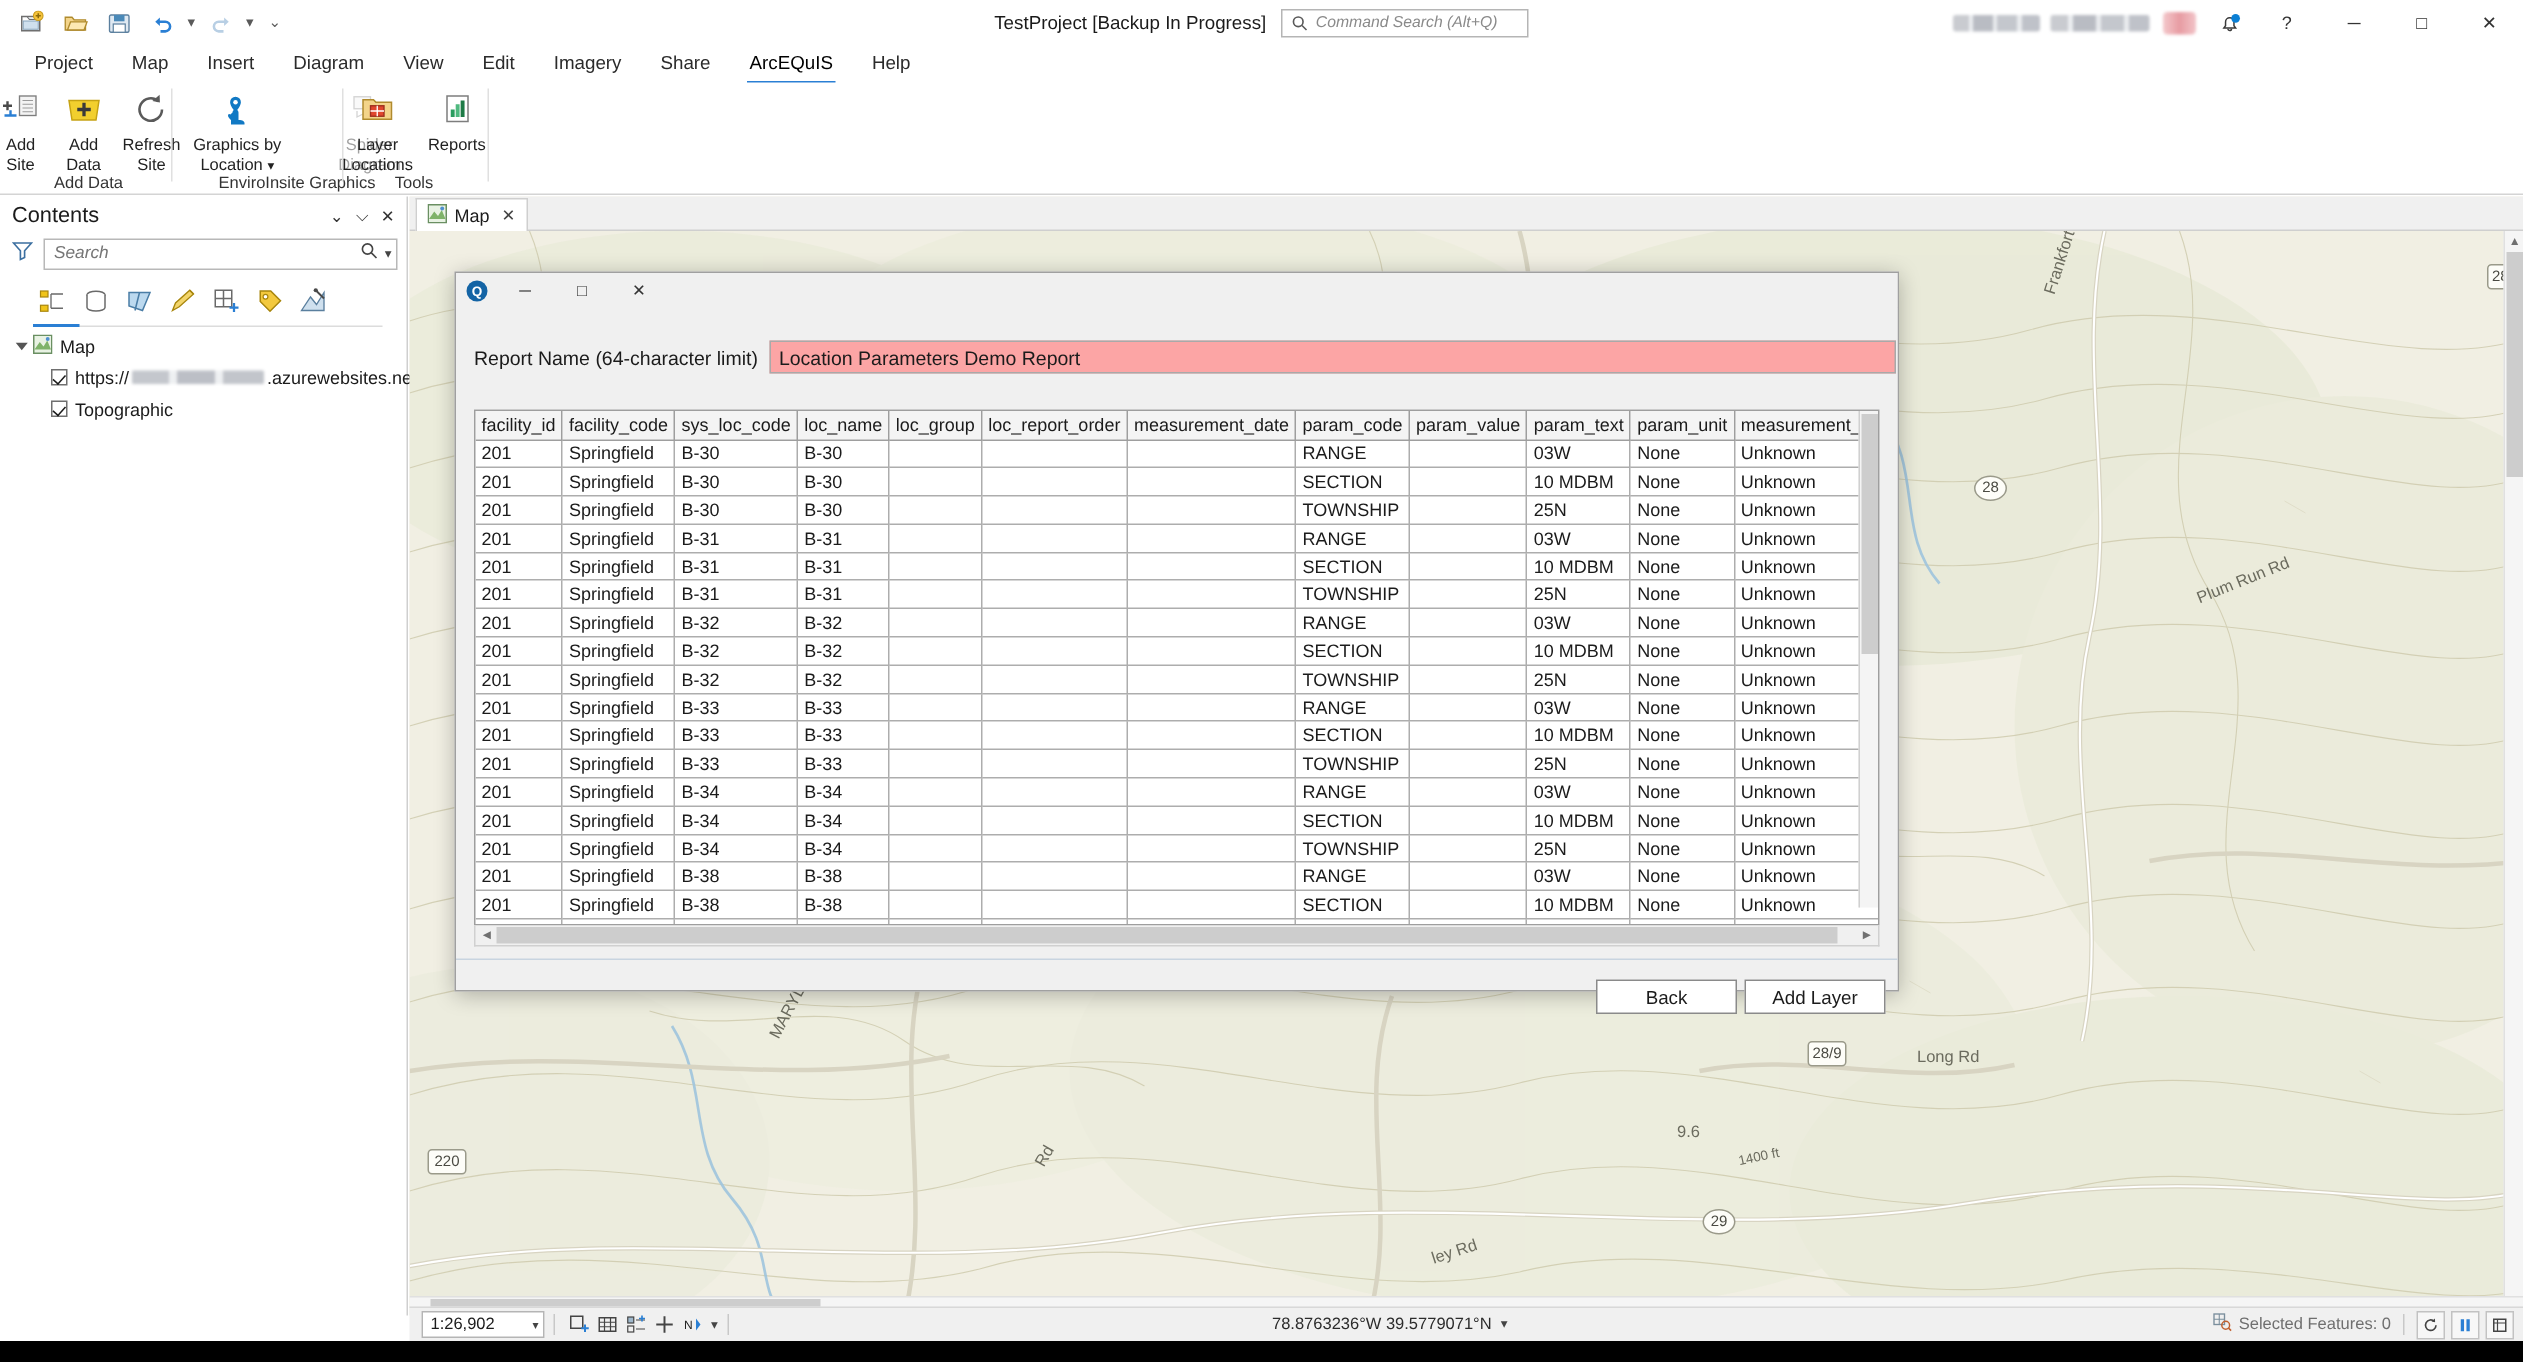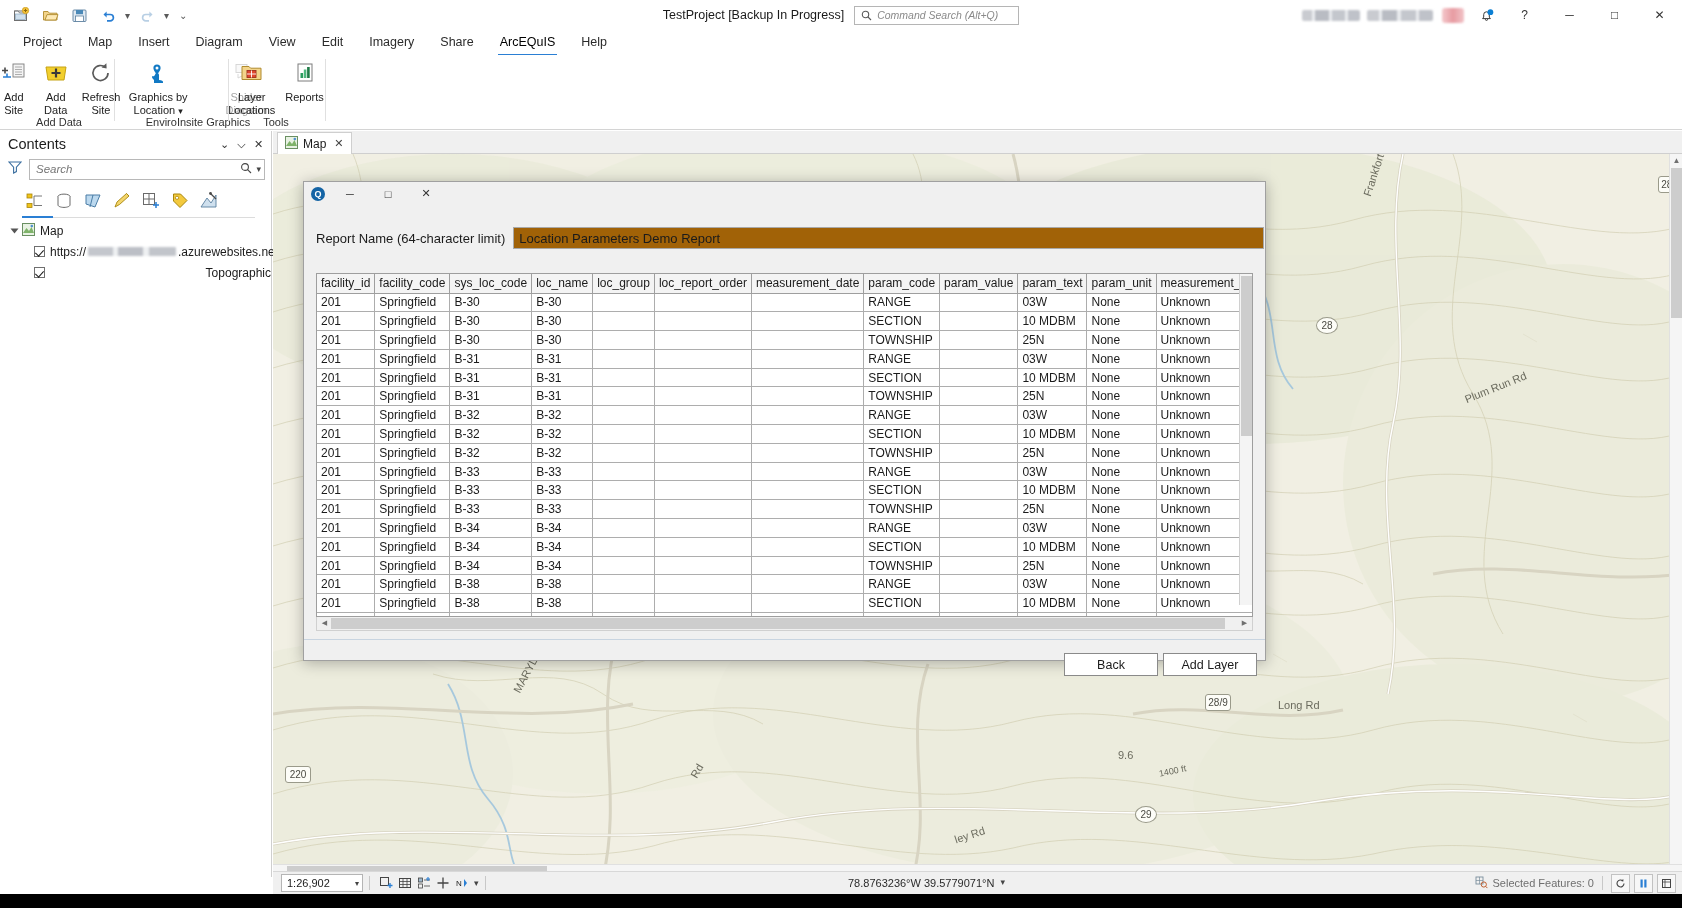--- a/index.html
+++ b/index.html
@@ -230,21 +230,21 @@
     width:38px; height:23px; display:flex; align-items:center; justify-content:center;
     color:#333; font-size:11px;
   }
   .dlg-body { position:absolute; left:0; top:23px; width:961px; height:455px; background:#f0f0f0; }
 
   .name-row {
     position:absolute; left:12px; top:22px; display:flex; align-items:center; gap:0;
   }
   .name-lbl { font-size:13px; color:#1b1b1b; padding-right:8px; }
   .name-input {
-    width:751px; height:22px; border:1px solid #a9a9a9; background:#a16207;
+    width:751px; height:22px; border:1px solid #a9a9a9; background:#fca5a5;
     font-size:13px; color:#1b1b1b; padding:0 5px; outline:none;
     font-family:"Liberation Sans", sans-serif;
   }
 
   .grid-wrap {
     position:absolute; left:12px; top:68px; width:937px; height:344px;
     border:1px solid #9e9e9e; background:#fff; overflow:hidden;
   }
   table.grid { border-collapse:collapse; table-layout:fixed; }
   table.grid th {
@@ -566,21 +566,21 @@
 
       <div class="toc-row" style="padding-left:24px;">
         <span class="cbx"></span>
         <span style="display:flex;align-items:center;">
           <span>https://</span>
             <span class="redact-url" style="width:88px;margin:0 2px;"></span>
             <span>.azurewebsites.net/</span>
         </span>
       </div>
 
-      <div class="toc-row" style="padding-left:24px;justify-content:space-between;">
+      <div class="toc-row" style="padding-left:24px;">
         <span class="cbx"></span>
         <span>Topographic</span>
       </div>
     </div>
   </div>
 
   <div class="mapwrap">
     <div class="tabstrip">
       <div class="maptab">
         <span>

